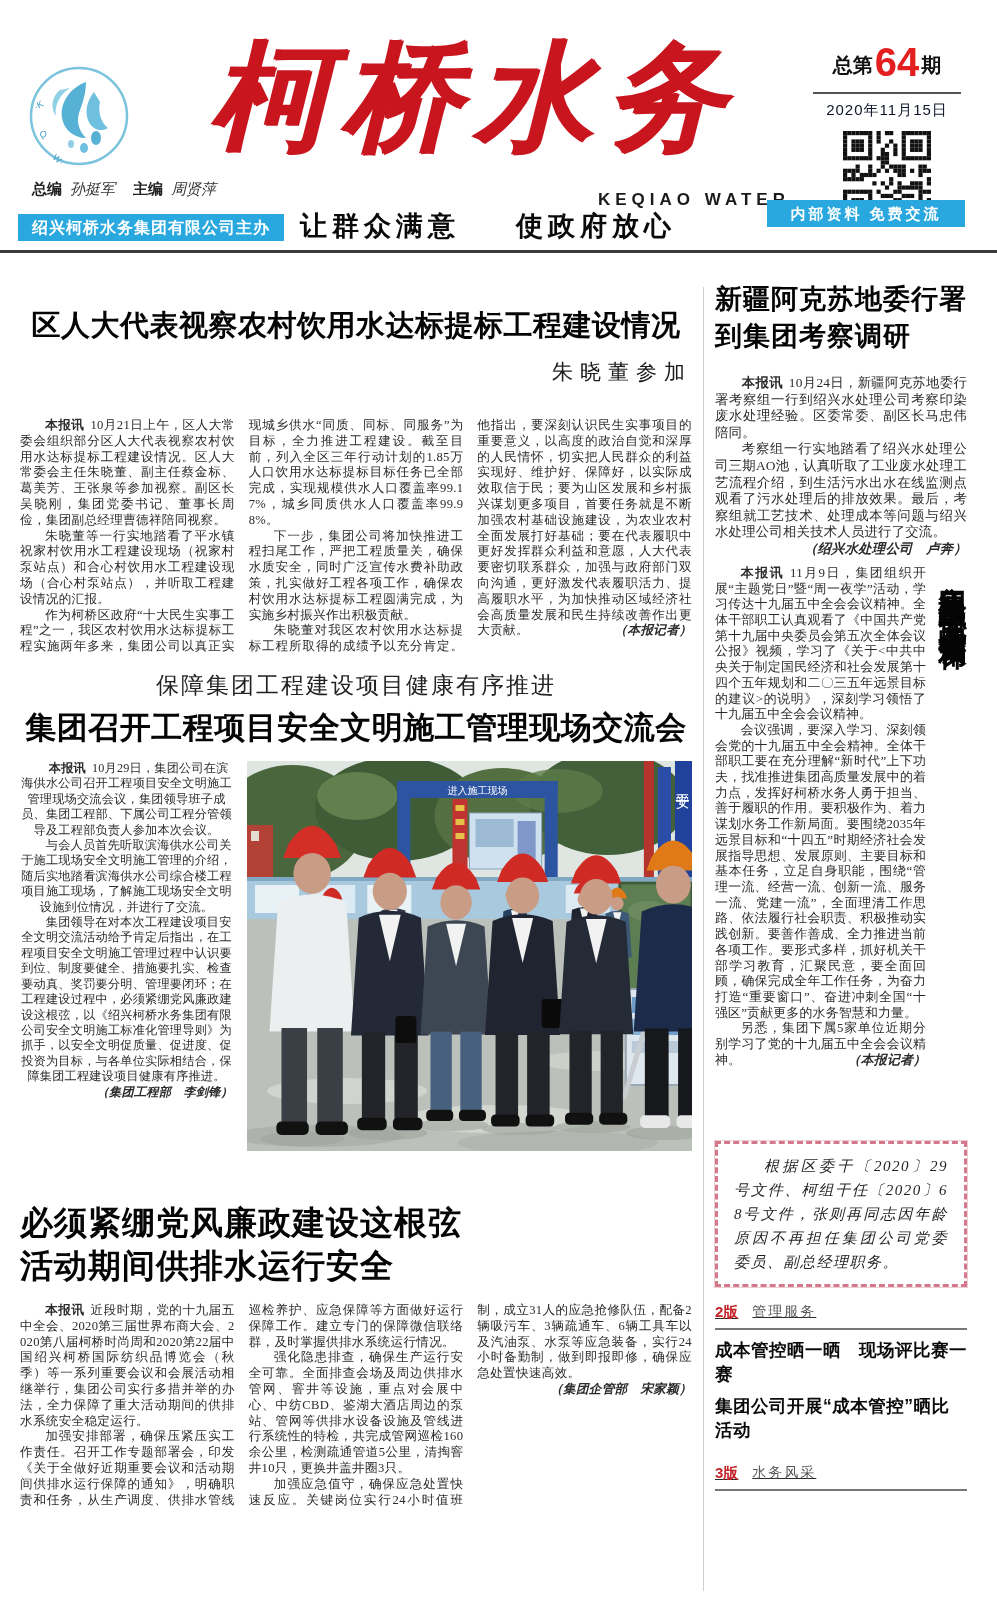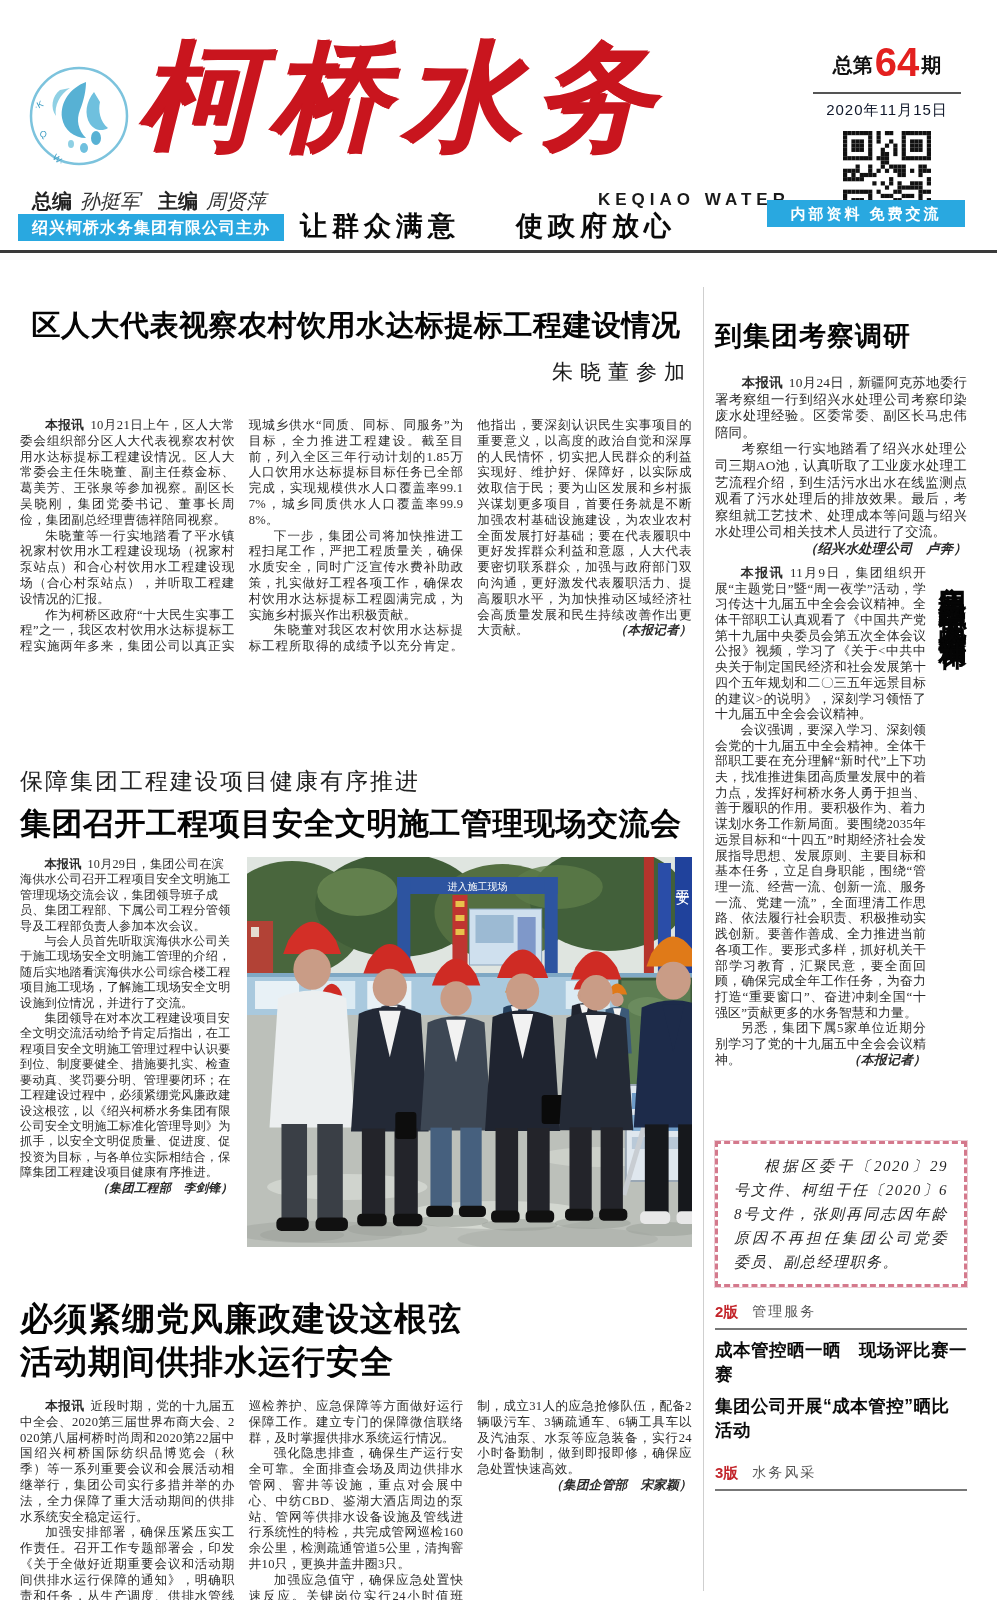--- a/index.html
+++ b/index.html
@@ -4,30 +4,30 @@
 <style>
   html,body{margin:0;padding:0;background:#888;}
   .page{width:997px;height:1600px;background:#ffffff;position:relative;overflow:hidden;
         font-family:"Liberation Serif","DejaVu Serif",serif;color:#2b2b2b;margin:0 auto;}
 
   
   header{position:relative;height:250px;}
   .logo{position:absolute;left:24px;top:58px;width:110px;height:122px;}
   .mast-title{position:absolute;left:138px;top:8px;width:600px;height:175px;
       font-family:"DejaVu Serif","Liberation Serif",serif;font-weight:900;font-style:italic;
-      font-size:118px;line-height:175px;color:#c9151e;text-align:left;letter-spacing:14px;
+      font-size:118px;line-height:175px;color:#c9151e;text-align:right;letter-spacing:14px;
       text-shadow:2px 1px 0 #c9151e;}
   .issue{position:absolute;right:34px;top:40px;width:152px;text-align:center;
       font-family:"Liberation Sans","DejaVu Sans",sans-serif;}
   .issue-line{font-size:20px;font-weight:700;color:#111;}
   .issue-line .inum{font-size:40px;color:#e3201f;font-weight:800;vertical-align:-4px;padding:0 2px;}
   .isep{border-top:2px solid #555;margin:7px 2px;}
   .idate{font-size:15px;color:#0f172a;letter-spacing:1px;}
   .qrwrap{margin:11px auto 0;width:88px;height:88px;}
-  .editors{position:absolute;left:32px;top:188px;font-size:20px;color:#222;}
+  .editors{position:absolute;left:32px;top:180px;font-size:15px;color:#222;}
   .editors .elabel{font-family:"Liberation Sans","DejaVu Sans",sans-serif;font-weight:700;margin-right:8px;}
   .editors .ename{font-style:italic;margin-right:18px;color:#333;}
   .title-en{position:absolute;left:598px;top:190px;font-family:"Liberation Sans","DejaVu Sans",sans-serif;
       font-weight:700;font-size:17px;letter-spacing:5px;color:#1a1a1a;}
   .badge{position:absolute;right:32px;top:200px;width:198px;height:27px;background:#29a8e0;color:#fff;
       font-family:"Liberation Sans","DejaVu Sans",sans-serif;font-weight:700;font-size:15px;
       line-height:27px;text-align:center;letter-spacing:3px;}
   .org{position:absolute;left:18px;top:214px;width:266px;height:27px;background:#29a8e0;color:#fff;
       font-family:"Liberation Sans","DejaVu Sans",sans-serif;font-weight:700;font-size:16px;
       line-height:27px;text-align:center;letter-spacing:1px;}
@@ -49,21 +49,21 @@
   .byline{float:right;font-weight:700;font-style:italic;text-indent:0;padding-left:6px;}
 
   
   .a1{padding-top:52px;}
   .a1 h2{font-size:29px;font-weight:800;text-align:center;letter-spacing:0.5px;line-height:40px;}
   .a1 h3{font-family:"Liberation Serif","DejaVu Serif",serif;font-weight:500;font-size:21px;
       text-align:right;letter-spacing:7px;margin-top:13px;color:#1a1a1a;}
   .a1cols{margin-top:32px;height:252px;column-count:3;font-size:12.6px;line-height:15.8px;letter-spacing:0.3px;}
 
   
-  .a2{margin-top:96px;}
+  .a2{text-align:center;}
   .kicker{font-family:"Liberation Sans","DejaVu Sans",sans-serif;font-weight:400;font-size:23px;
       letter-spacing:2px;color:#222;}
   .a2 h2{font-size:31px;font-weight:800;letter-spacing:0.5px;margin-top:6px;line-height:42px;}
   .a2row{display:flex;margin-top:12px;}
   .a2text{width:213px;flex:0 0 213px;margin-right:14px;font-size:12.2px;line-height:15.4px;letter-spacing:0.2px;}
   .photo{margin:0;flex:1;height:390px;background:#a3a3a3;}
   .photo svg{display:block;width:100%;height:100%;}
 
   
   .a3{margin-top:50px;}
@@ -76,21 +76,21 @@
   .rabody{margin-top:20px;font-size:13.4px;line-height:16.6px;letter-spacing:0.2px;text-align:justify;}
   .rb{margin-top:24px;}
   .rbrow{display:flex;height:558px;overflow:hidden;}
   .rbbody{flex:1;font-size:12.9px;line-height:15.7px;letter-spacing:0.2px;text-align:justify;overflow:hidden;}
   .vhead{writing-mode:vertical-rl;font-family:"Liberation Sans","DejaVu Sans",sans-serif;
       font-weight:800;font-size:28px;line-height:1.1;letter-spacing:3px;margin-left:10px;color:#050505;}
   .notice{margin-top:18px;border:3px dashed #d4798c;outline:1px solid #eccdd5;padding:10px 16px;
       font-style:italic;font-size:15px;line-height:24px;letter-spacing:1.5px;color:#1f1f1f;}
   .notice p{margin:0;text-indent:2em;word-break:break-all;text-align:justify;}
   .previews{margin-top:16px;font-family:"Liberation Sans","DejaVu Sans",sans-serif;}
-  .pvhead{display:flex;align-items:flex-start;border-bottom:2px solid #777;padding-bottom:6px;}
+  .pvhead{display:flex;align-items:flex-start;border-bottom:2px solid #777;padding-bottom:6px;text-decoration:underline;}
   .pvpage{color:#c3242a;font-weight:800;font-size:15px;margin-right:14px;}
   .pvsec{color:#555;font-size:14px;letter-spacing:2px;}
   .pvtitle{font-weight:800;font-size:17.5px;color:#0a0a0a;margin-top:8px;letter-spacing:0.5px;line-height:24px;}
   .pv3{margin-top:22px;}
 </style>
 </head>
 <body>
 
 <div class="page">
 
@@ -495,21 +495,21 @@
         </div>
       </article>
 
     </section>
 
     <div class="vdiv"></div>
 
     <aside class="colR">
 
       <article class="ra">
-        <h2><br><span>到集团考察调研</span></h2>
+        <h2><span>新疆阿克苏地委行署</span><br><span>到集团考察调研</span></h2>
         <div class="rabody">
           <p><b class="lead">本报讯</b><span>10月24日，新疆阿克苏地委行署考察组一行到绍兴水处理公司考察印染废水处理经验。区委常委、副区长马忠伟陪同。</span></p>
           <p><span>考察组一行实地踏看了绍兴水处理公司三期AO池，认真听取了工业废水处理工艺流程介绍，到生活污水出水在线监测点观看了污水处理后的排放效果。最后，考察组就工艺技术、处理成本等问题与绍兴水处理公司相关技术人员进行了交流。</span><span class="byline">（绍兴水处理公司　卢奔）</span></p>
         </div>
       </article>
 
       <article class="rb">
         <div class="rbrow">
           <div class="rbbody">
             <p><b class="lead">本报讯</b><span>11月9日，集团组织开展“主题党日”暨“周一夜学”活动，学习传达十九届五中全会会议精神。全体干部职工认真观看了《中国共产党第十九届中央委员会第五次全体会议公报》视频，学习了《关于&lt;中共中央关于制定国民经济和社会发展第十四个五年规划和二〇三五年远景目标的建议&gt;的说明》，深刻学习领悟了十九届五中全会会议精神。</span></p>

